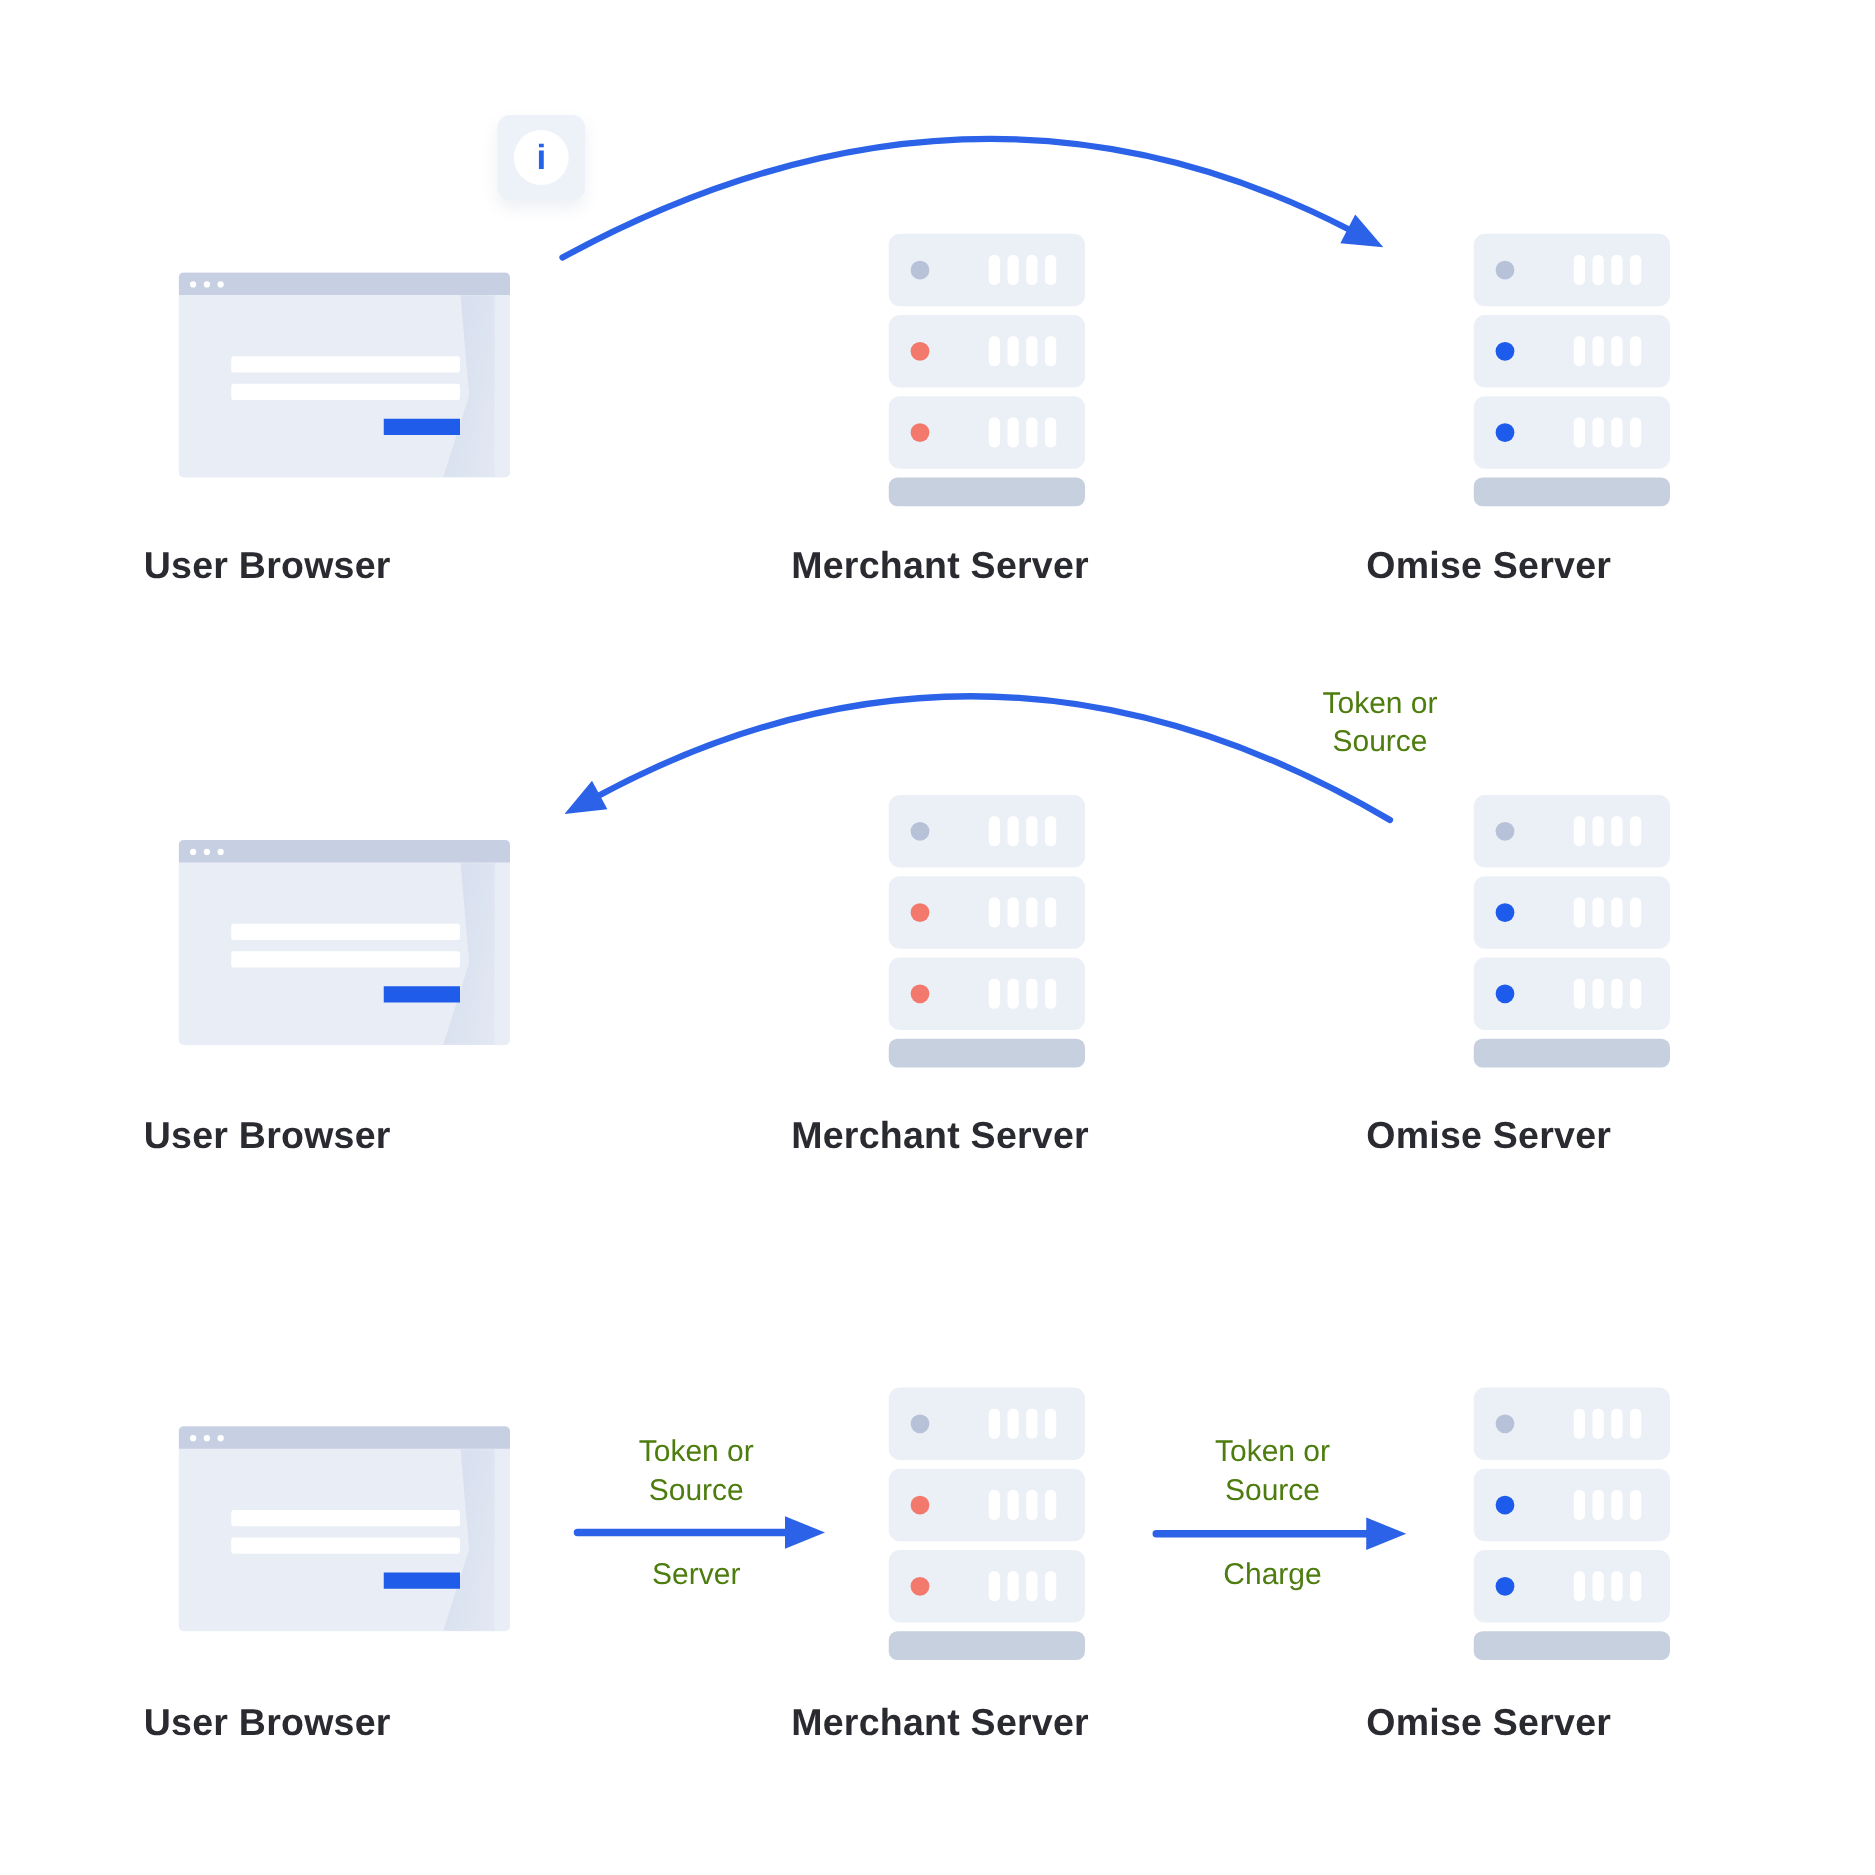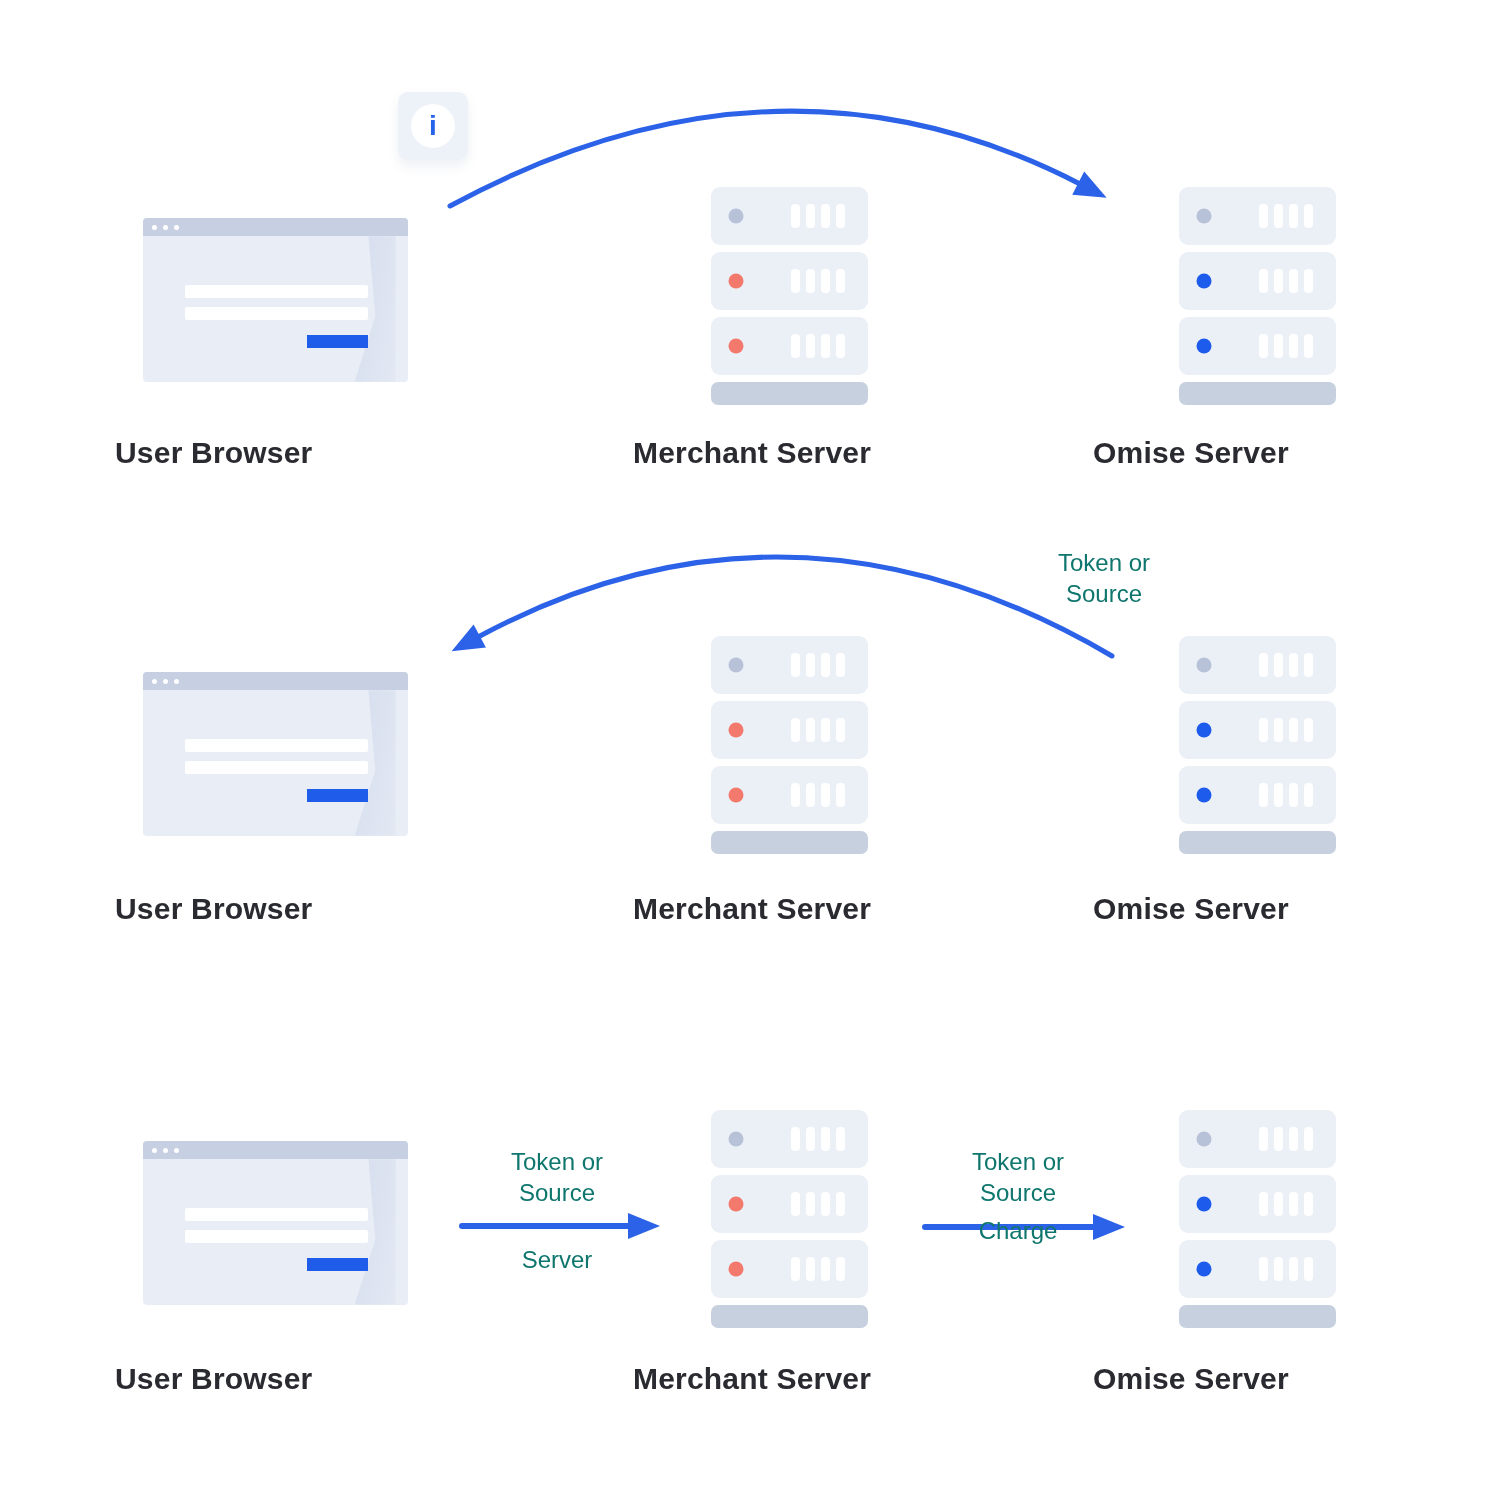--- a/index.html
+++ b/index.html
@@ -58,21 +58,21 @@
   .slots{position:absolute;right:23px;top:50%;transform:translateY(-50%);display:flex;gap:6px;}
   .slot{width:9px;height:24px;background:#ffffff;border-radius:4px;}
   .base{height:23px;background:#c6d0df;border-radius:7px;}
   
   .node-label{
     position:absolute;width:320px;transform:translateX(-50%);
     font-size:30px;font-weight:700;color:#2a2a31;letter-spacing:0.2px;white-space:nowrap;
   }
   .arrow-label{
     position:absolute;width:220px;text-align:center;transform:translateX(-50%);
-    font-size:24px;font-weight:500;color:#0f766e;line-height:31px;
+    font-size:24px;font-weight:500;color:#4d7c0f;line-height:31px;
   }
 </style>
 </head>
 <body>
 
 <div class="canvas">
 
   <svg class="arrows" viewBox="0 0 1500 1500">
     <defs>
       <marker id="ah" markerWidth="40" markerHeight="34" refX="4" refY="15" orient="auto" markerUnits="userSpaceOnUse">
@@ -253,21 +253,21 @@
   <div class="arrow-label" style="left:557px;top:1146px">
     <div>Token or</div>
     <div>Source</div>
   </div>
   <div class="arrow-label" style="left:557px;top:1244px">Server</div>
 
   <div class="arrow-label" style="left:1018px;top:1146px">
     <div>Token or</div>
     <div>Source</div>
   </div>
-  <div class="arrow-label" style="left:1018px;top:1215px">Charge</div>
+  <div class="arrow-label" style="left:1018px;top:1244px">Charge</div>
 
   <div class="browser" style="left:143px;top:1141px">
     <div class="texture"></div>
     <div class="titlebar">
       <span class="wdot"></span>
       <span class="wdot"></span>
       <span class="wdot"></span>
     </div>
     <div class="field f1"></div>
     <div class="field f2"></div>

